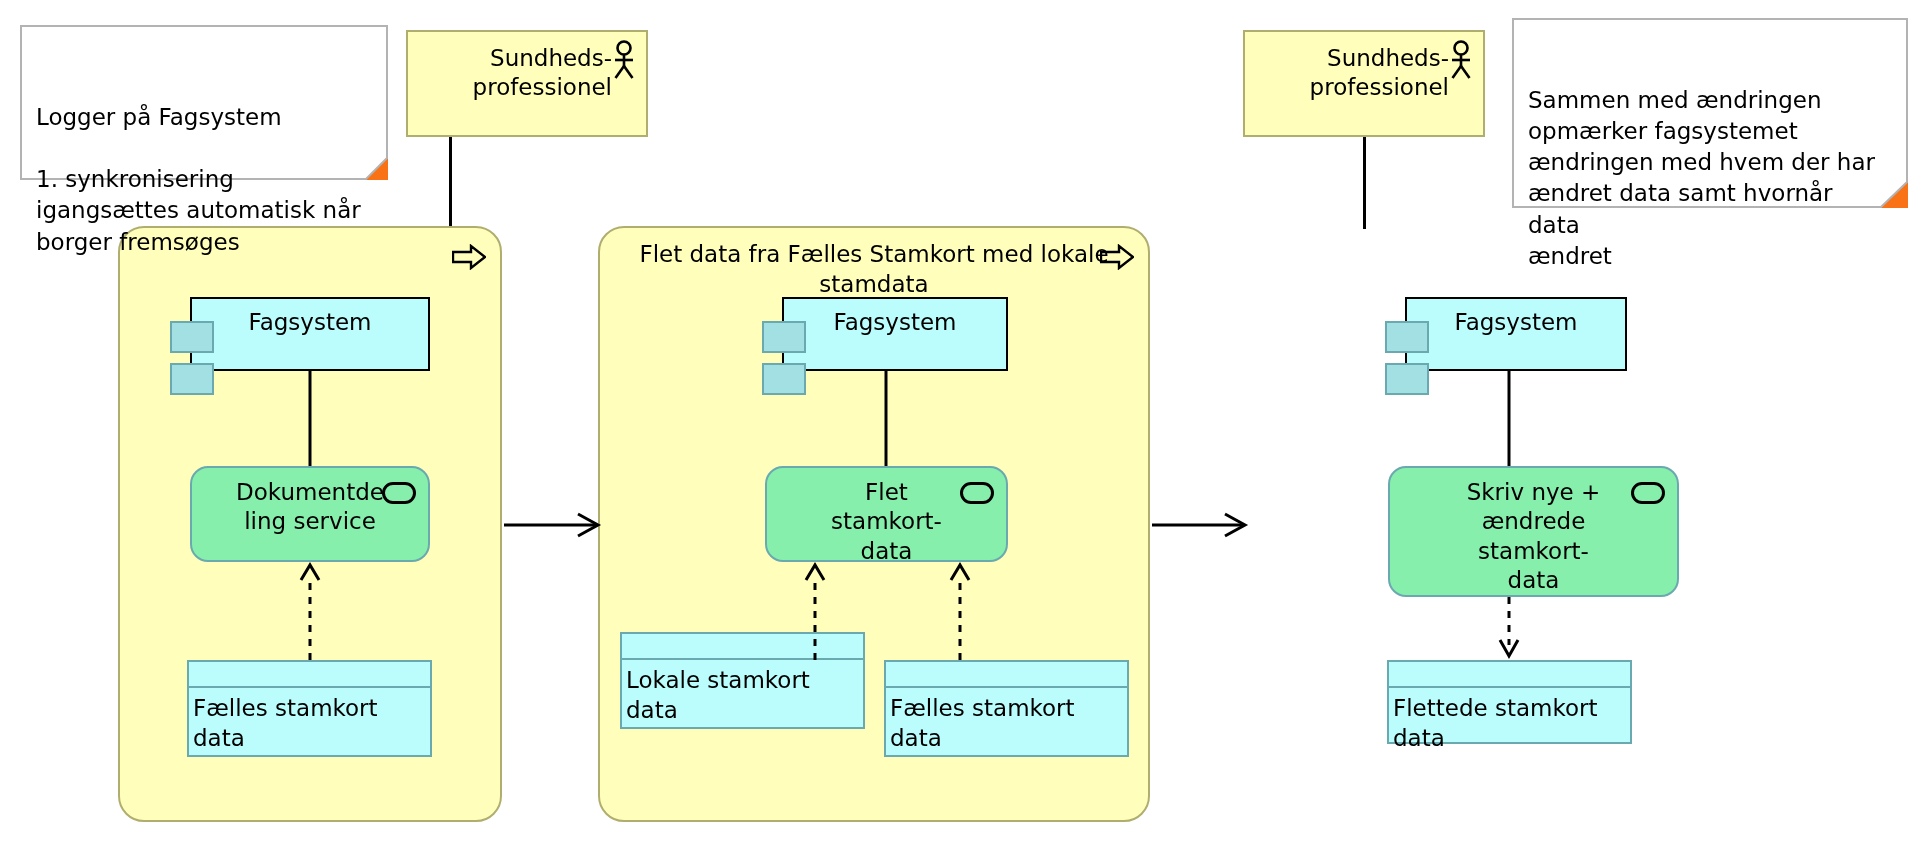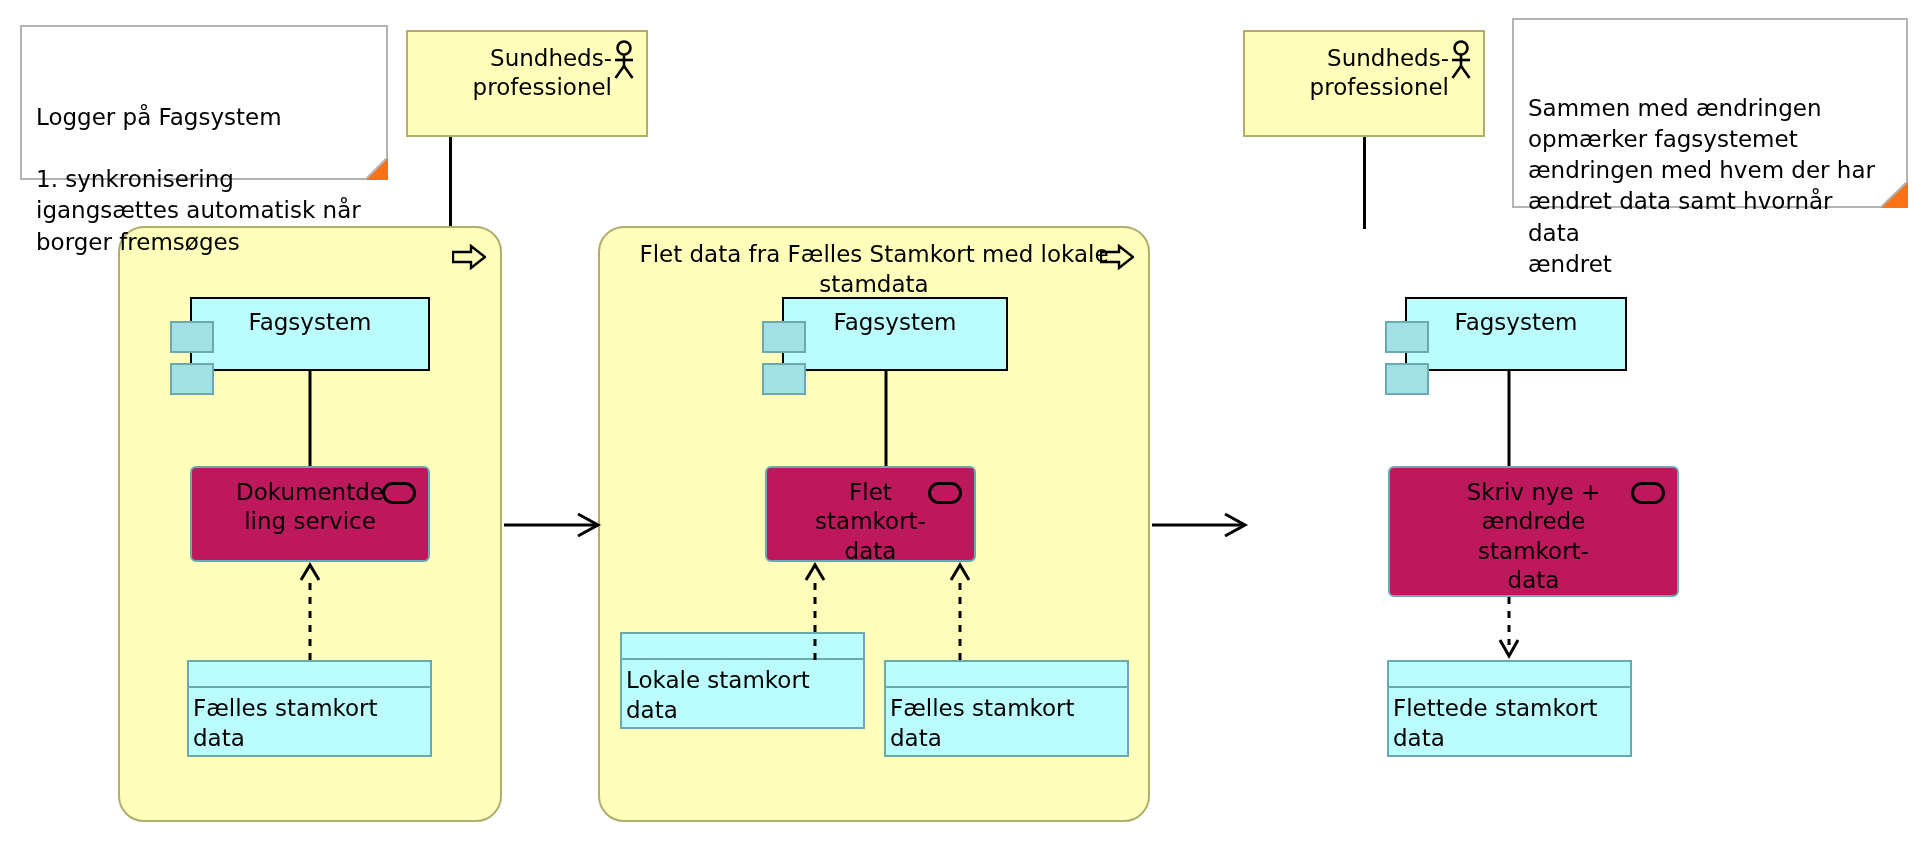--- a/index.html
+++ b/index.html
@@ -126,23 +126,23 @@
     background: #a3e0e3;
     border: 2px solid #6aa9b0;
     box-sizing: border-box;
   }
   .comp-tab.t1 { top: 22px; }
   .comp-tab.t2 { top: 64px; }
 
   
   .service {
     position: absolute;
-    background: #be185d;
+    background: #86efac;
     border: 2px solid #6aa9b0;
-    border-radius: 6px;
+    border-radius: 18px;
     box-sizing: border-box;
   }
   .service-label {
     position: absolute;
     left: 8px; right: 8px;
     top: 10px;
     text-align: center;
     font-size: 23px;
     line-height: 1.28;
     white-space: pre-line;
@@ -198,21 +198,21 @@
     <svg class="note-shape" viewBox="0 0 368 155" preserveAspectRatio="none">
       <path d="M1,1 L367,1 L367,133 L346,154 L1,154 Z" fill="#ffffff" stroke="#b3b3b3" stroke-width="2"></path>
     </svg>
     <div class="note-text">Logger på Fagsystem
 
 1. synkronisering
 igangsættes automatisk når
 borger fremsøges</div>
   </div>
 
-  <div class="note" style="left:1512px; top:18px; width:396px; height:190px; padding-top:12px;">
+  <div class="note" style="left:1512px; top:18px; width:396px; height:190px; padding-top:4px;">
     <svg class="note-shape" viewBox="0 0 396 190" preserveAspectRatio="none">
       <path d="M1,1 L395,1 L395,164 L369,189 L1,189 Z" fill="#ffffff" stroke="#b3b3b3" stroke-width="2"></path>
     </svg>
     <div class="note-text">Sammen med ændringen
 opmærker fagsystemet
 ændringen med hvem der har
 ændret data samt hvornår data
 ændret</div>
   </div>
 
@@ -273,21 +273,21 @@
       <path d="M1,8 L19,8 L19,2 L33,13 L19,24 L19,18 L1,18 Z" fill="none" stroke="#000" stroke-width="2.4" stroke-linejoin="miter"></path>
     </svg>
   </div>
 
   <div class="component" style="left:782px; top:297px; width:226px; height:74px;">
     <div class="comp-tab t1"></div>
     <div class="comp-tab t2"></div>
     <div class="component-label">Fagsystem</div>
   </div>
 
-  <div class="service" style="left:765px; top:466px; width:211px; height:96px;">
+  <div class="service" style="left:765px; top:466px; width:243px; height:96px;">
     <div class="service-label">Flet
 stamkort-
 data</div>
     <div class="svc-icon"></div>
   </div>
 
   <div class="dataobj" style="left:620px; top:632px; width:245px; height:97px;">
     <div class="dataobj-bar"></div>
     <div class="dataobj-label">Lokale stamkort
 data</div>
@@ -307,21 +307,21 @@
   </div>
 
   <div class="service" style="left:1388px; top:466px; width:291px; height:131px;">
     <div class="service-label">Skriv nye +
 ændrede
 stamkort-
 data</div>
     <div class="svc-icon"></div>
   </div>
 
-  <div class="dataobj" style="left:1387px; top:660px; width:245px; height:97px;">
+  <div class="dataobj" style="left:1387px; top:660px; width:245px; height:84px;">
     <div class="dataobj-bar"></div>
     <div class="dataobj-label">Flettede stamkort
 data</div>
   </div>
 
   <svg class="edge" viewBox="0 0 1914 846">
 
     <line x1="310" y1="371" x2="310" y2="466" stroke="#000" stroke-width="3"></line>
     <line x1="886" y1="371" x2="886" y2="466" stroke="#000" stroke-width="3"></line>
     <line x1="1509" y1="371" x2="1509" y2="466" stroke="#000" stroke-width="3"></line>

